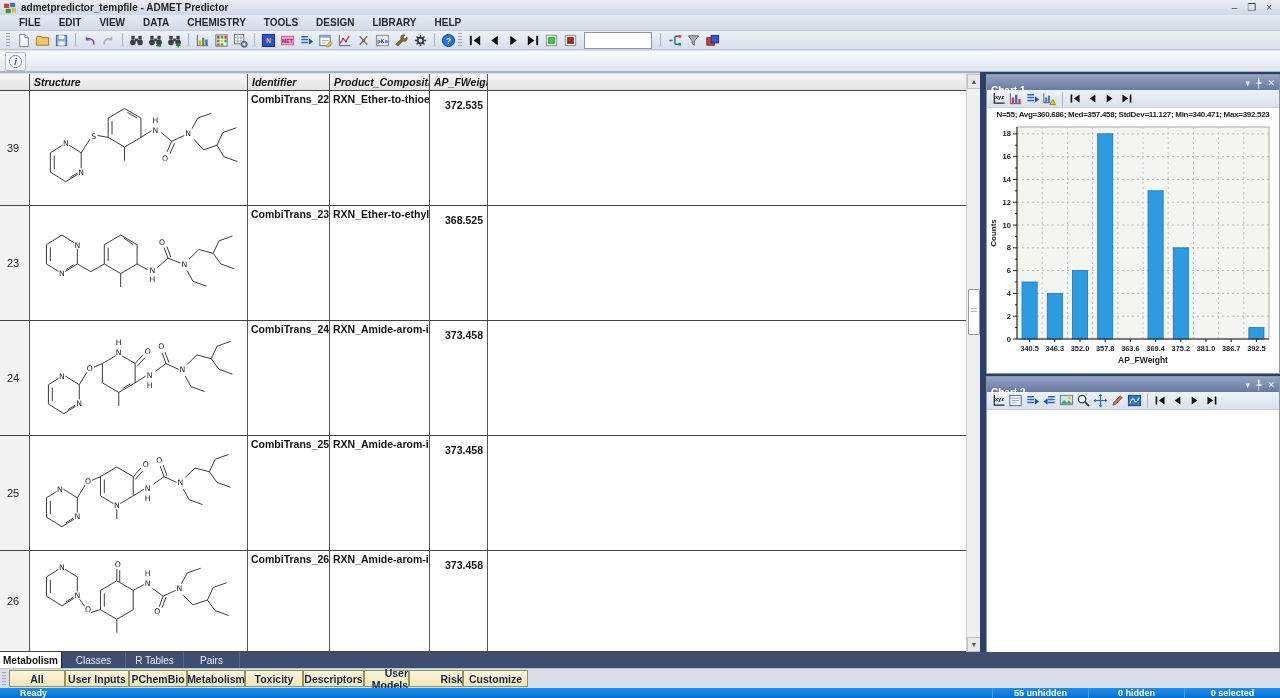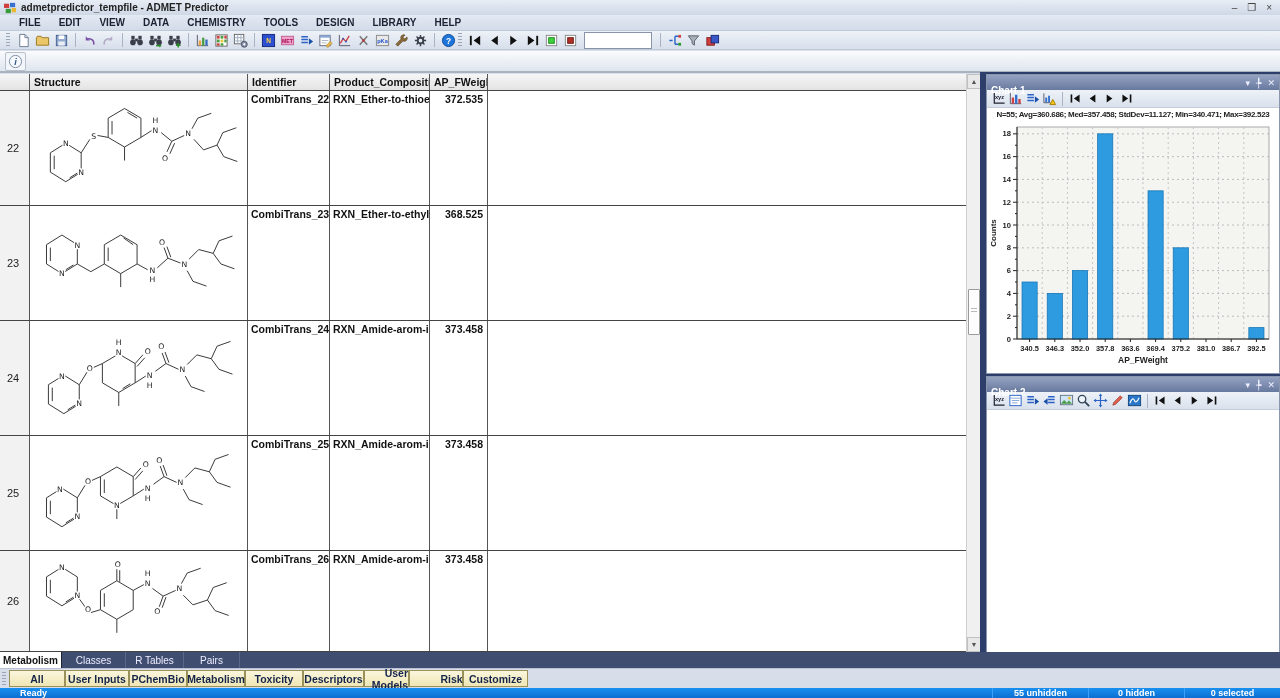--- a/index.html
+++ b/index.html
@@ -30,32 +30,32 @@
     background:repeating-linear-gradient(#9aa6b8 0 1px,transparent 1px 3px);}
   #tb-input{width:62px;height:13px;border:1px solid #8a94a8;background:#fff;font-size:10px;margin:0 4px;}
   
   #infobar{position:absolute;left:0;top:51px;width:1280px;height:22px;
     background:linear-gradient(#fafbfd,#dfe5ee);border-bottom:2px solid #aab2c0;
     display:flex;align-items:center;box-sizing:border-box;}
   #infobar .tb-ic{margin-left:5px;border:1px solid #b8c0cc;background:#f2f5f9;}
   
   #tablewrap{position:absolute;left:0;top:74px;width:966px;height:578px;background:#fff;overflow:hidden;}
   #thead{position:absolute;left:0;top:0;height:17px;width:966px;display:flex;
-    background:linear-gradient(#f6f6f6,#e3e3e3);border-bottom:1px solid #444;box-sizing:border-box;}
+    background:linear-gradient(#f6f6f6,#e3e3e3);border-bottom:1px solid #444;box-sizing:border-box;font-style:italic;}
   .hcell{font-size:10.5px;font-weight:bold;color:#111;padding:2px 4px;border-right:1px solid #555;
     box-sizing:border-box;overflow:hidden;white-space:nowrap;}
   #tbody{position:absolute;left:0;top:17px;width:966px;}
   .trow{display:flex;border-bottom:1px solid #444;box-sizing:border-box;background:#fff;}
   .cell{border-right:1px solid #555;box-sizing:border-box;overflow:hidden;}
   .c-num{width:30px;background:#f2f2f2;font-size:11px;color:#222;display:flex;align-items:center;
     padding-left:7px;}
   .c-struct{width:218px;display:flex;align-items:center;justify-content:center;}
   .c-id{width:82px;font-size:10.5px;font-weight:bold;padding:2px 3px;}
   .c-prod{width:100px;font-size:10.5px;font-weight:bold;padding:2px 3px;white-space:nowrap;}
-  .c-wt{width:58px;font-size:10.5px;font-weight:bold;padding:2px 4px;text-align:right;}
+  .c-wt{width:58px;font-size:10.5px;font-weight:bold;padding:8px 4px;text-align:right;}
   .mol path{stroke:#333;stroke-width:1;fill:none;}
   .mol text{font-size:8px;fill:#222;font-family:"DejaVu Sans",sans-serif;
     paint-order:stroke;stroke:#fff;stroke-width:2.5px;text-anchor:middle;}
   
   #vscroll{position:absolute;left:966px;top:74px;width:14px;height:578px;background:#f0f0f0;
     border-left:1px solid #cfcfcf;}
   .sb-btn{position:absolute;left:0;width:14px;height:15px;background:#e8e8e8;border:1px solid #c0c0c0;
     box-sizing:border-box;font-size:7px;color:#555;text-align:center;line-height:13px;}
   #sb-thumb{position:absolute;left:1px;top:215px;width:12px;height:46px;background:#fdfdfd;
     border:1px solid #9a9a9a;border-radius:1px;box-sizing:border-box;}
@@ -355,21 +355,21 @@
     <div id="thead">
       <div class="hcell" style="width:30px"></div>
       <div class="hcell" style="width:218px">Structure</div>
       <div class="hcell" style="width:82px">Identifier</div>
       <div class="hcell" style="width:100px">Product_Composition</div>
       <div class="hcell" style="width:58px">AP_FWeight</div>
       <div class="hcell" style="flex:1;border-right:none"></div>
     </div>
     <div id="tbody">
         <div class="trow" style="height: 115px;">
-          <div class="cell c-num">22</div>
+          <div class="cell c-num">39</div>
           <div class="cell c-struct">
             <svg class="mol" width="214" height="106" viewBox="0 0 220 110">
               <path d="M34,50 L50,60 L50,80 L34,90 L18,80 L18,60 Z M22,63 L22,77 M38,86 L46,81 M50,60 L59,46 M67,42 L78,44 M78,44 L78,24 L95,14 L112,24 L112,44 L95,54 L78,44 M82,27 L82,41 M98,18 L108,24 M95,54 L95,68 M112,44 L123,37 M133,39 L144,48 M144,48 L139,59 M147,50 L142,61 M144,48 L157,42 M165,35 L171,24 L185,19 M167,46 L177,57 L191,52 M191,52 L197,39 L211,34 M191,52 L198,64 L212,69"></path>
               <text x="34" y="53">N</text>
               <text x="50" y="83">N</text>
               <text x="63" y="46">S</text>
               <text x="127" y="29">H</text>
               <text x="127" y="39">N</text>
               <text x="137" y="68">O</text>
               <text x="161" y="43">N</text>

